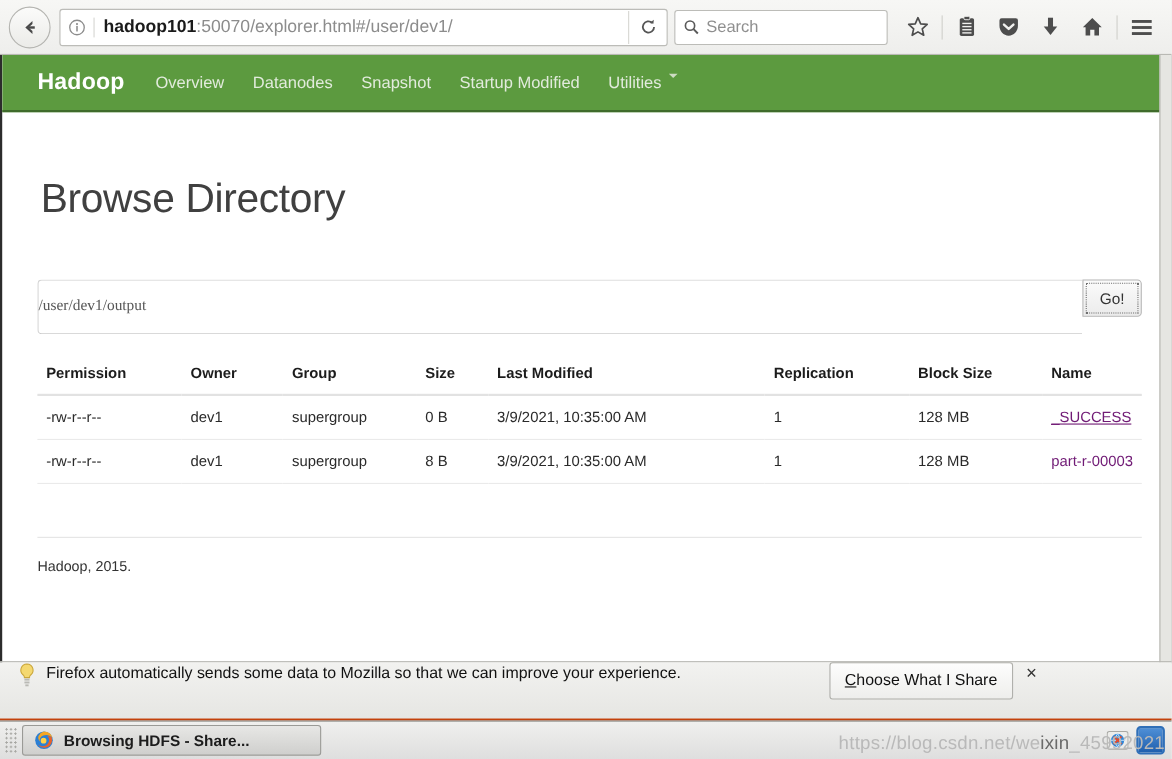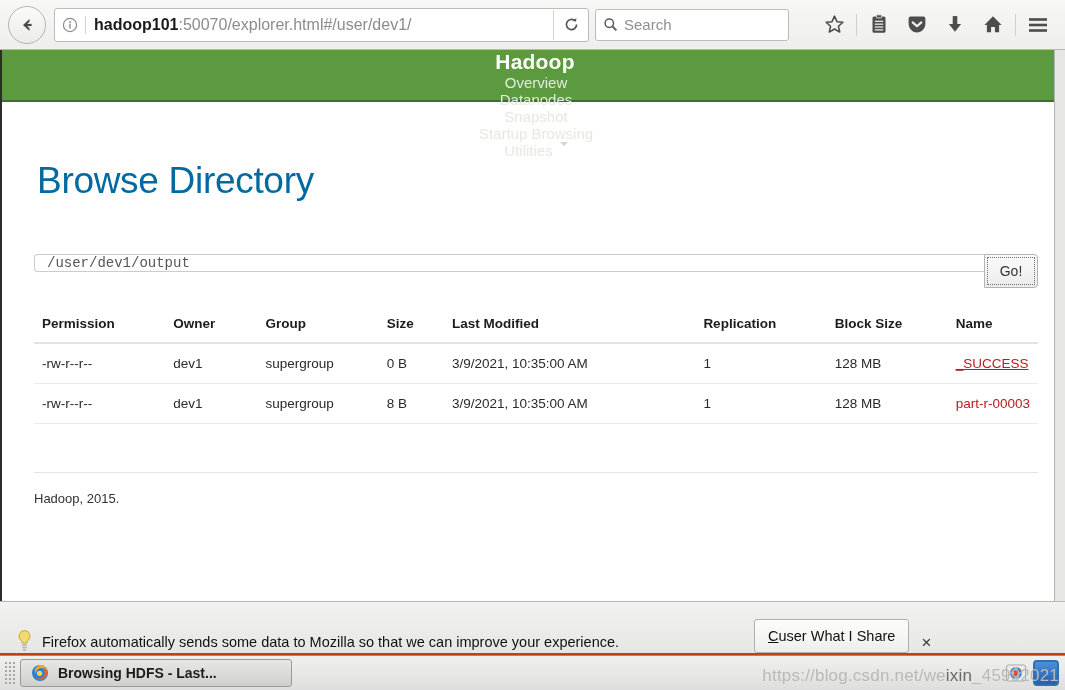--- a/index.html
+++ b/index.html
@@ -113,21 +113,21 @@
 
   .searchbar {
     flex: 0 0 auto;
     width: 192px;
     height: 30px;
     background: #fff;
     border: 1px solid #bcbcb8;
     border-radius: 3px;
     display: flex;
     align-items: center;
-    margin-right: 26px;
+    margin-right: 8px;
   }
   .searchbar .search-glyph {
     width: 28px;
     display: flex;
     align-items: center;
     justify-content: center;
     flex: 0 0 auto;
   }
   .searchbar .search-placeholder {
     font-size: 15px;
@@ -176,21 +176,20 @@
   }
 
   .hadoop-navbar {
     height: 52px;
     background: #5c9a3f;
     border-bottom: 2px solid #3f6b2b;
     display: flex;
     align-items: center;
     padding-left: 32px;
     box-sizing: border-box;
-    flex-direction: column;
   }
   .brand {
     color: #ffffff;
     font-size: 21px;
     font-weight: bold;
     margin-right: 28px;
     cursor: pointer;
     letter-spacing: 0.2px;
   }
   .nav-link {
@@ -210,41 +209,40 @@
     border-top: 4px solid #cddcc3;
   }
 
   .page-body {
     padding: 0 26px 0 32px;
   }
 
   .page-title {
     font-size: 37px;
     font-weight: normal;
-    color: #0369a1;
+    color: #404040;
     margin: 58px 0 0 3px;
     letter-spacing: -0.3px;
   }
 
   .path-row {
     display: flex;
     align-items: stretch;
     margin-top: 52px;
   }
   .path-input {
     flex: 1 1 auto;
-    height: 18px;
+    height: 50px;
     border: 1px solid #cccccc;
     border-right: none;
     border-radius: 4px 0 0 4px;
     background: #fff;
     display: flex;
     align-items: center;
-    padding-left: 12px;
-    font-family: Liberation Mono, monospace;
+    font-family: Liberation Serif, serif;
     font-size: 14px;
     color: #565656;
     box-sizing: border-box;
   }
   .go-button {
     flex: 0 0 auto;
     min-width: 54px;
     height: 34px;
     background: linear-gradient(to bottom, #fbfbfb, #ebebeb);
     border: 1px solid #b4b4b4;
@@ -288,21 +286,21 @@
     white-space: nowrap;
   }
   td.col-perm, th.col-perm { width: 130px; padding-left: 10px; }
   td.col-owner, th.col-owner { width: 88px; }
   td.col-group, th.col-group { width: 118px; }
   td.col-size, th.col-size { width: 57px; }
   td.col-modified, th.col-modified { width: 270px; }
   td.col-repl, th.col-repl { width: 130px; }
   td.col-block, th.col-block { width: 118px; }
   a.file-link {
-    color: #b91c1c;
+    color: #701a75;
     text-decoration: none;
     cursor: pointer;
   }
   a.file-link.underlined { text-decoration: underline; }
 
   .footer-rule {
     margin: 48px 0 0 0;
     border: none;
     border-top: 1px solid #e4e4e4;
   }
@@ -315,21 +313,21 @@
   
   .notification-bar {
     position: absolute;
     left: 0;
     bottom: 0;
     width: 1065px;
     height: 52px;
     background: linear-gradient(to bottom, #f2f2f0, #e6e6e3);
     border-top: 1px solid #b9b9b4;
     display: flex;
-    align-items: flex-end;
+    align-items: flex-start;
     padding: 0 10px 0 12px;
     box-sizing: border-box;
   }
   .bulb-icon {
     flex: 0 0 auto;
     width: 24px;
     display: flex;
     align-items: center;
     justify-content: center;
   }
@@ -529,21 +527,21 @@
       </div>
     </div>
 
     <div class="viewport">
 
       <div class="hadoop-navbar">
         <span class="brand">Hadoop</span>
         <span class="nav-link">Overview</span>
         <span class="nav-link">Datanodes</span>
         <span class="nav-link">Snapshot</span>
-        <span class="nav-link">Startup Browsing</span>
+        <span class="nav-link">Startup Modified</span>
         <span class="nav-link has-caret">
           <span>Utilities</span>
           <span class="caret"></span>
         </span>
       </div>
 
       <div class="page-body">
 
         <h1 class="page-title">Browse Directory</h1>
 
@@ -605,38 +603,38 @@
         <svg width="17" height="24" viewBox="0 0 17 24">
           <path d="M8.5 1.6 a5.6 5.6 0 0 1 3.4 10 c-0.8 0.7 -1.1 1.5 -1.1 2.4 h-4.6 c0 -0.9 -0.3 -1.7 -1.1 -2.4 a5.6 5.6 0 0 1 3.4 -10 Z" fill="#f4d870" stroke="#caa63a" stroke-width="1"></path>
           <rect x="6.2" y="15" width="4.6" height="1.7" fill="#b9b9b4"></rect>
           <rect x="6.2" y="17.6" width="4.6" height="1.7" fill="#b9b9b4"></rect>
           <rect x="7.0" y="20.2" width="3.0" height="1.7" fill="#b9b9b4"></rect>
         </svg>
       </span>
       <span class="notification-text">Firefox automatically sends some data to Mozilla so that we can improve your experience.</span>
       <div class="choose-button">
         <span class="accesskey">C</span>
-          <span>user What I Share</span>
+          <span>hoose What I Share</span>
       </div>
       <span class="notif-close">×</span>
     </div>
   </div>
 
   <div class="taskbar">
     <div class="task-grip"></div>
     <div class="task-item">
       <span class="ff-icon">
         <svg width="18" height="18" viewBox="0 0 18 18">
           <circle cx="9" cy="9" r="8" fill="#2b7fd4"></circle>
           <path d="M9 1.1 a7.9 7.9 0 0 1 7.6 5.8 c-2.1 -2.6 -5.3 -3.4 -8.2 -2.3 c-2.6 1 -3.7 3.2 -3.3 5.4 c-1.2 -1.4 -1.6 -3.2 -1.1 -4.9 A7.9 7.9 0 0 1 9 1.1 Z" fill="#f5a623"></path>
           <path d="M15.9 6.2 c1.3 3.5 -0.3 7.4 -3.8 9 c-3.1 1.4 -6.6 0.3 -8.4 -2.4 c2.3 2 5.2 2.1 7.3 0.7 c2.3 -1.5 3.1 -4.2 2.4 -6.4 c-0.3 -1 -0.9 -1.7 -1.6 -2.2 c1.6 0.1 3.1 0.5 4.1 1.3 Z" fill="#e8622a"></path>
           <circle cx="8.6" cy="9.3" r="2.6" fill="#ffd24a"></circle>
         </svg>
       </span>
-      <span>Browsing HDFS - Last...</span>
+      <span>Browsing HDFS - Share...</span>
     </div>
     <div class="task-spacer"></div>
     <div class="tray">
       <div class="tray-icon">
         <svg width="20" height="20" viewBox="0 0 20 20">
           <rect x="0.5" y="2" width="19" height="16" rx="2" fill="#ececea" stroke="#a9a9a5" stroke-width="1"></rect>
           <circle cx="10" cy="10" r="6" fill="#2f86d8"></circle>
           <path d="M4 10 h12 M10 4 a9 9 0 0 1 0 12 a9 9 0 0 1 0 -12" fill="none" stroke="#bfe2ff" stroke-width="0.9"></path>
           <path d="M6.5 6.5 L13.5 13.5 M13.5 6.5 L6.5 13.5" stroke="#e04a2f" stroke-width="1.8"></path>
         </svg>

